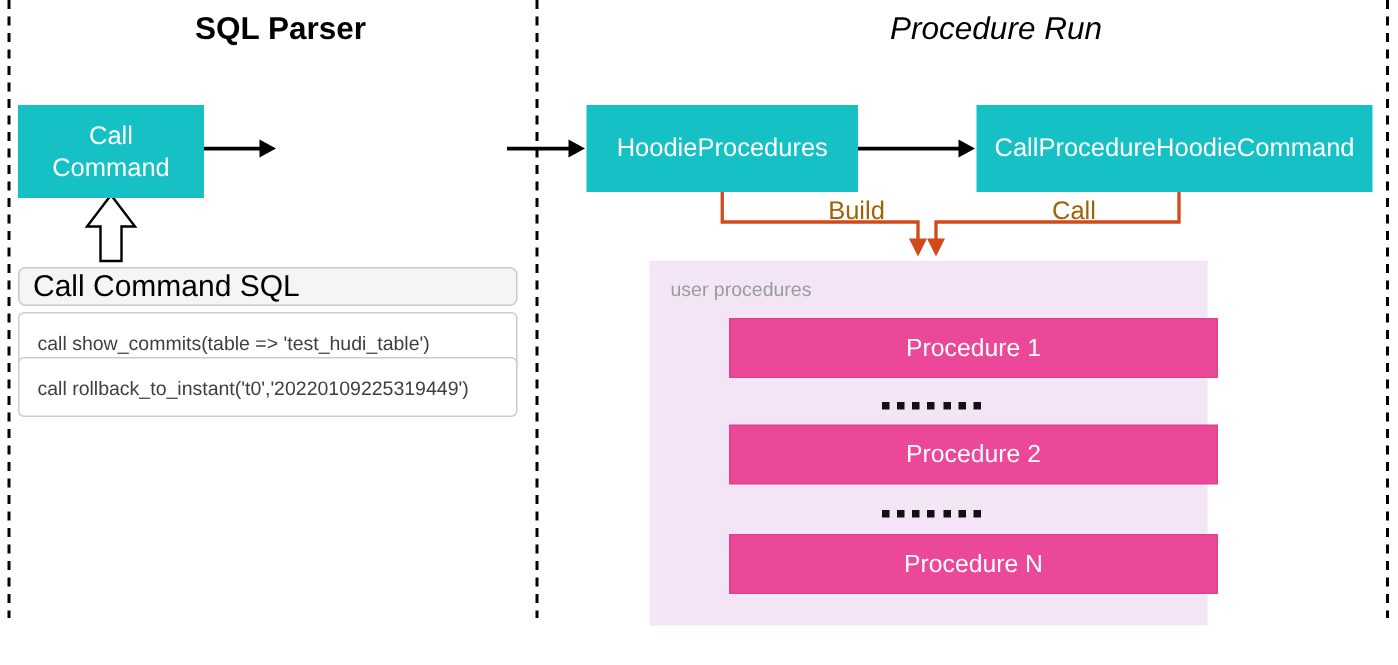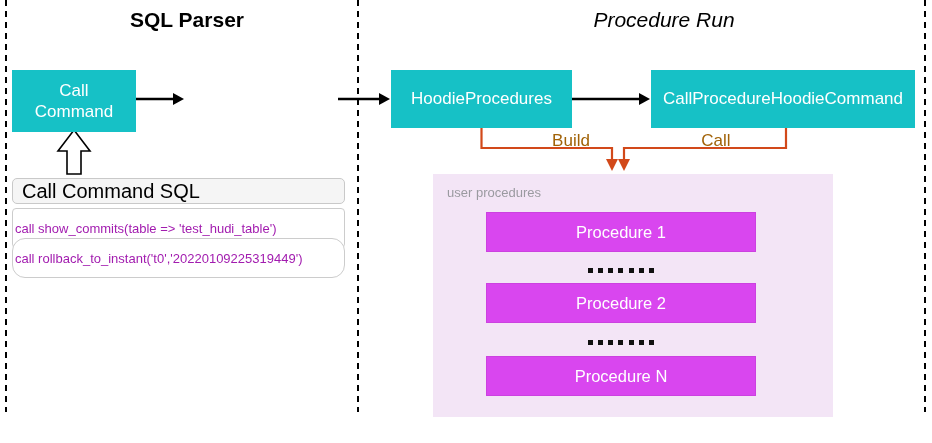--- a/index.html
+++ b/index.html
@@ -55,43 +55,43 @@
     white-space: nowrap;
   }
   .panel-row {
     z-index: 2;
     box-sizing: border-box;
     width: 333px; height: 40px;
     background: #ffffff;
     border: 1px solid #cccccc;
     border-radius: 4px;
     font-size: 13px;
-    color: #a21caf;
+    color: #404040;
     display: flex; align-items: center;
-    padding-left: 2px;
+    padding-left: 12px;
     white-space: nowrap;
   }
   
   .user-procs {
     z-index: 2;
     width: 372px; height: 243px;
     background: #f3e5f6;
   }
   .user-procs-label {
     position: absolute;
     left: 14px; top: 11px;
     font-size: 13px;
     color: #9a9aa0;
     white-space: nowrap;
   }
   .proc-box {
     position: absolute;
     left: 53px;
-    width: 270px; height: 40px;
-    background: #d946ef;
+    width: 326px; height: 40px;
+    background: #ec4899;
     border: 1px solid rgba(0,0,0,0.06);
     box-sizing: border-box;
     color: #ffffff;
     font-size: 16.5px;
     display: flex; align-items: center; justify-content: center;
   }
   .dots {
     position: absolute;
     left: 155px;
     width: 66px;
@@ -143,23 +143,23 @@
   <div class="abs node" style="left:12px; top:70px; width:124px; height:62px; padding:0 14px;">Call Command</div>
 
   <div class="abs node" style="left:391px; top:70px; width:181px; height:58px;">HoodieProcedures</div>
   <div class="abs node" style="left:651px; top:70px; width:264px; height:58px;">CallProcedureHoodieCommand</div>
 
   <div class="abs edge-label" style="left:536px; top:131px;">Build</div>
   <div class="abs edge-label" style="left:681px; top:131px;">Call</div>
 
   <div class="abs panel-header" style="left:12px; top:178px;">Call Command SQL</div>
   <div class="abs panel-row" style="left:12px; top:208px;">call show_commits(table =&gt; 'test_hudi_table')</div>
-  <div class="abs panel-row" style="left:12px; top:238px;border-radius:13px;">call rollback_to_instant('t0','20220109225319449')</div>
+  <div class="abs panel-row" style="left:12px; top:238px;">call rollback_to_instant('t0','20220109225319449')</div>
 
-  <div class="abs user-procs" style="left:433px; top:174px;padding-left:28px;">
+  <div class="abs user-procs" style="left:433px; top:174px;">
     <div class="user-procs-label">user procedures</div>
 
     <div class="proc-box" style="top:38px;">Procedure 1</div>
 
     <div class="dots" style="top:94px;">
       <span class="dot"></span>
         <span class="dot"></span>
         <span class="dot"></span>
       <span class="dot"></span>
         <span class="dot"></span>

